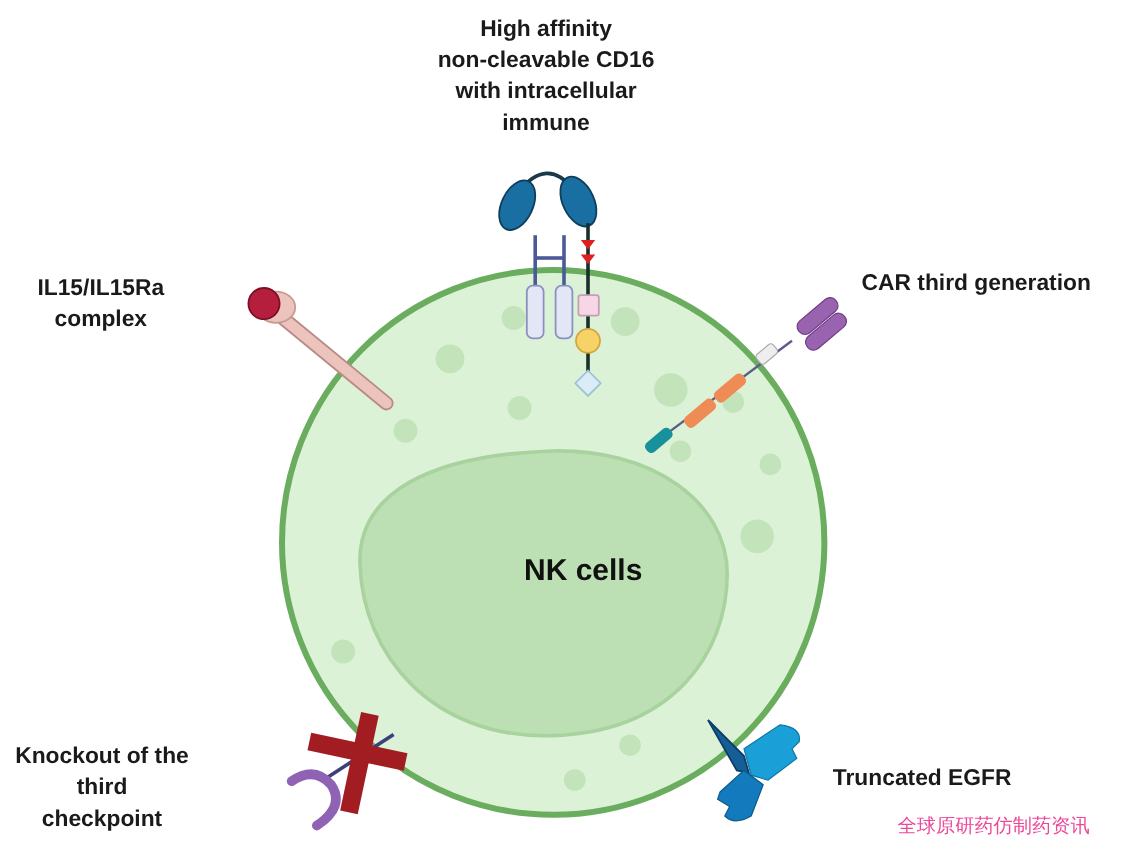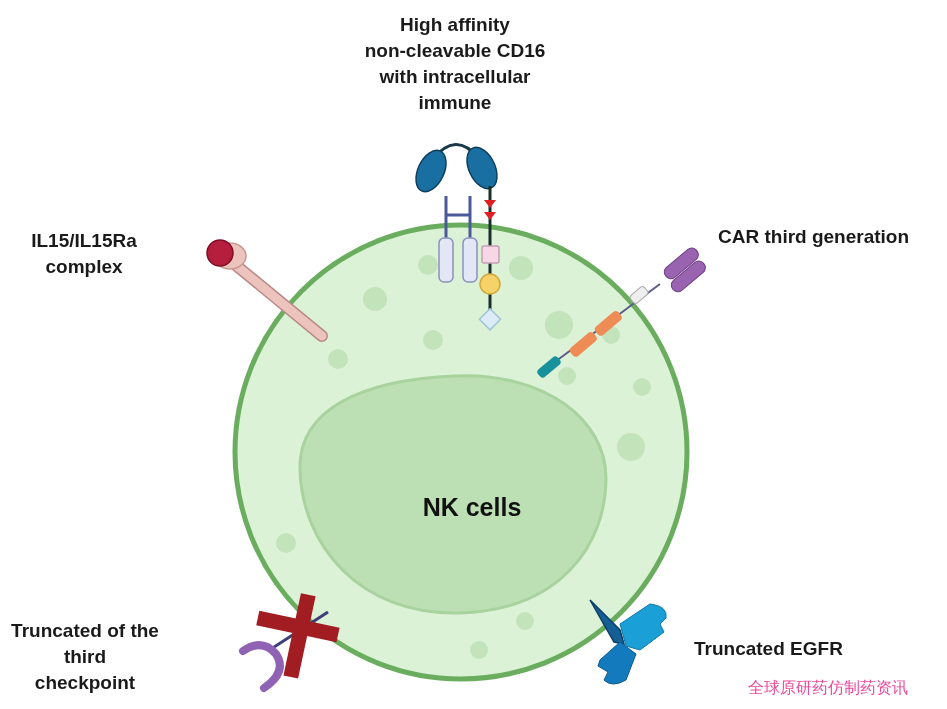--- a/index.html
+++ b/index.html
@@ -5,21 +5,21 @@
   html, body { margin:0; padding:0; background:#ffffff; }
   body { width:947px; height:709px; position:relative; overflow:hidden; font-family:"Liberation Sans", sans-serif; }
   svg.stage { position:absolute; left:0; top:0; }
   .lbl { position:absolute; font-family:"Liberation Sans", sans-serif; font-weight:bold; color:#1a1a1a; text-align:center; line-height:26px; font-size:19px; white-space:nowrap; }
   .lbl span { display:block; }
   #lbl-cd16 { left:330px; top:12px; width:250px; }
   #lbl-il15 { left:14px; top:228px; width:140px; }
   #lbl-car { left:718px; top:224px; text-align:right; }
   #lbl-ko { left:0px; top:618px; width:170px; }
   #lbl-egfr { left:694px; top:636px; text-align:center; }
-  #lbl-nk { left:372px; top:462px; width:200px; font-size:25px; color:#111;margin-top:32px; }
+  #lbl-nk { left:386px; top:462px; width:200px; font-size:25px; color:#111; }
   #watermark { position:absolute; left:748px; top:678px; font-size:16px; color:#ec4899; font-weight:normal; font-family:"DejaVu Sans", sans-serif; }
 </style>
 </head>
 <body>
 
 <svg class="stage" width="947" height="709" viewBox="0 0 947 709">
 
   <g>
     <ellipse cx="461" cy="452" rx="226" ry="227" fill="#dcf2d6" stroke="#6aad5e" stroke-width="5"></ellipse>
 
@@ -98,21 +98,21 @@
   <span>immune</span>
 </div>
 <div class="lbl" id="lbl-il15">
   <span>IL15/IL15Ra</span>
   <span>complex</span>
 </div>
 <div class="lbl" id="lbl-car">
   <span>CAR third generation</span>
 </div>
 <div class="lbl" id="lbl-ko">
-  <span>Truncated of the</span>
+  <span>Knockout of the</span>
   <span>third</span>
   <span>checkpoint</span>
 </div>
 <div class="lbl" id="lbl-egfr">
   <span>Truncated EGFR</span>
 </div>
 <div class="lbl" id="lbl-nk">NK cells</div>
 <div id="watermark">全球原研药仿制药资讯</div>
 
 </body></html>

